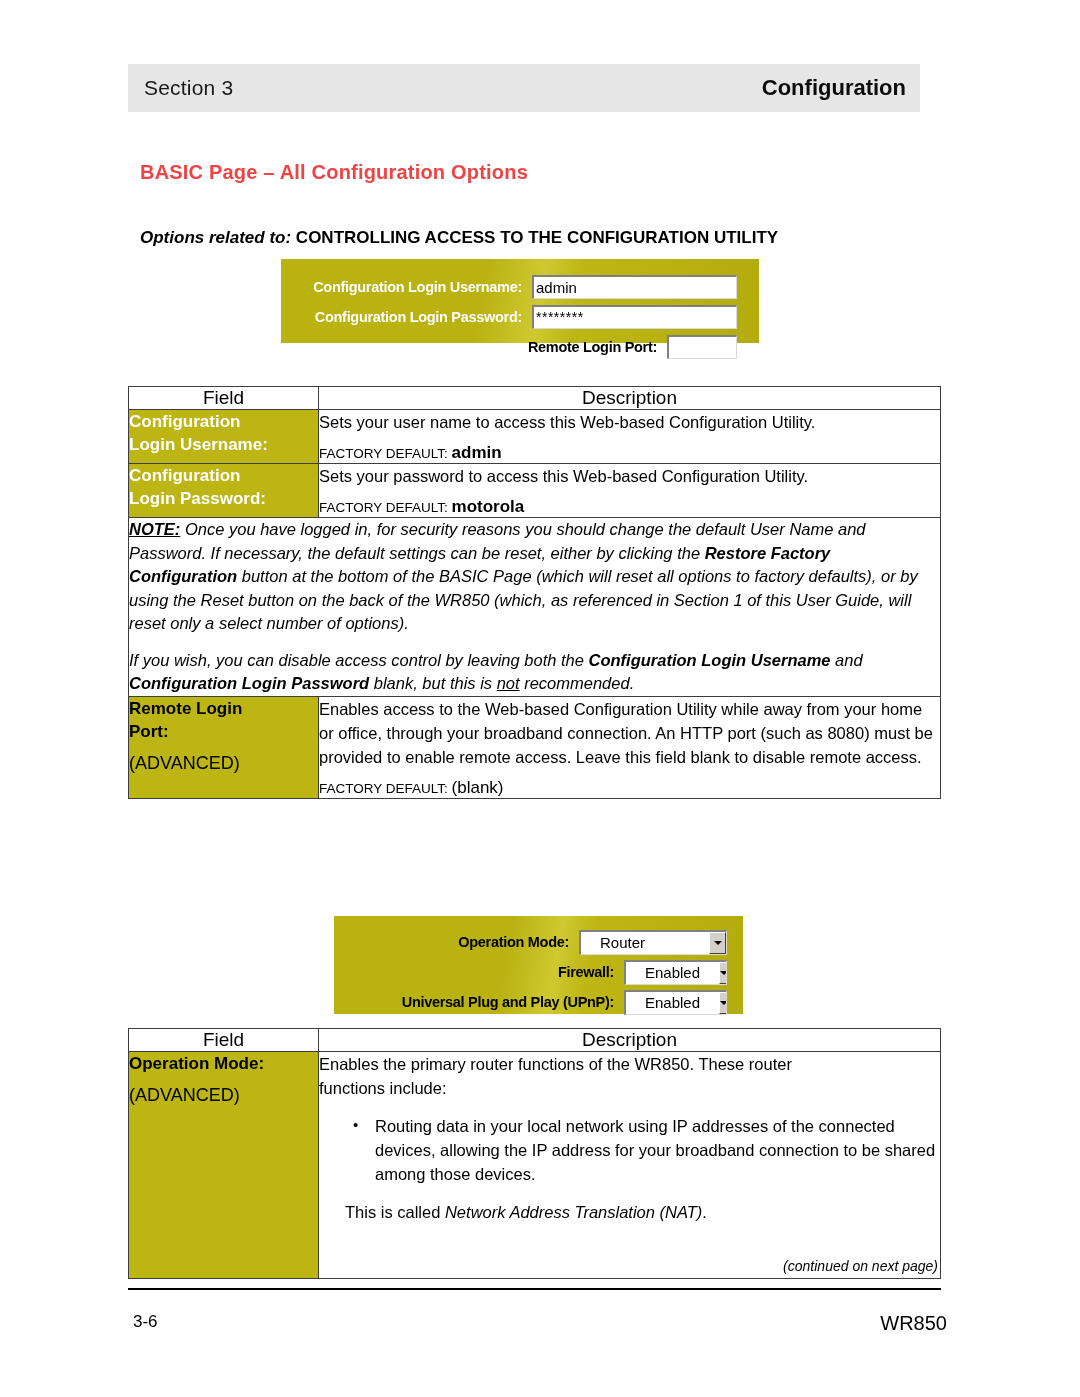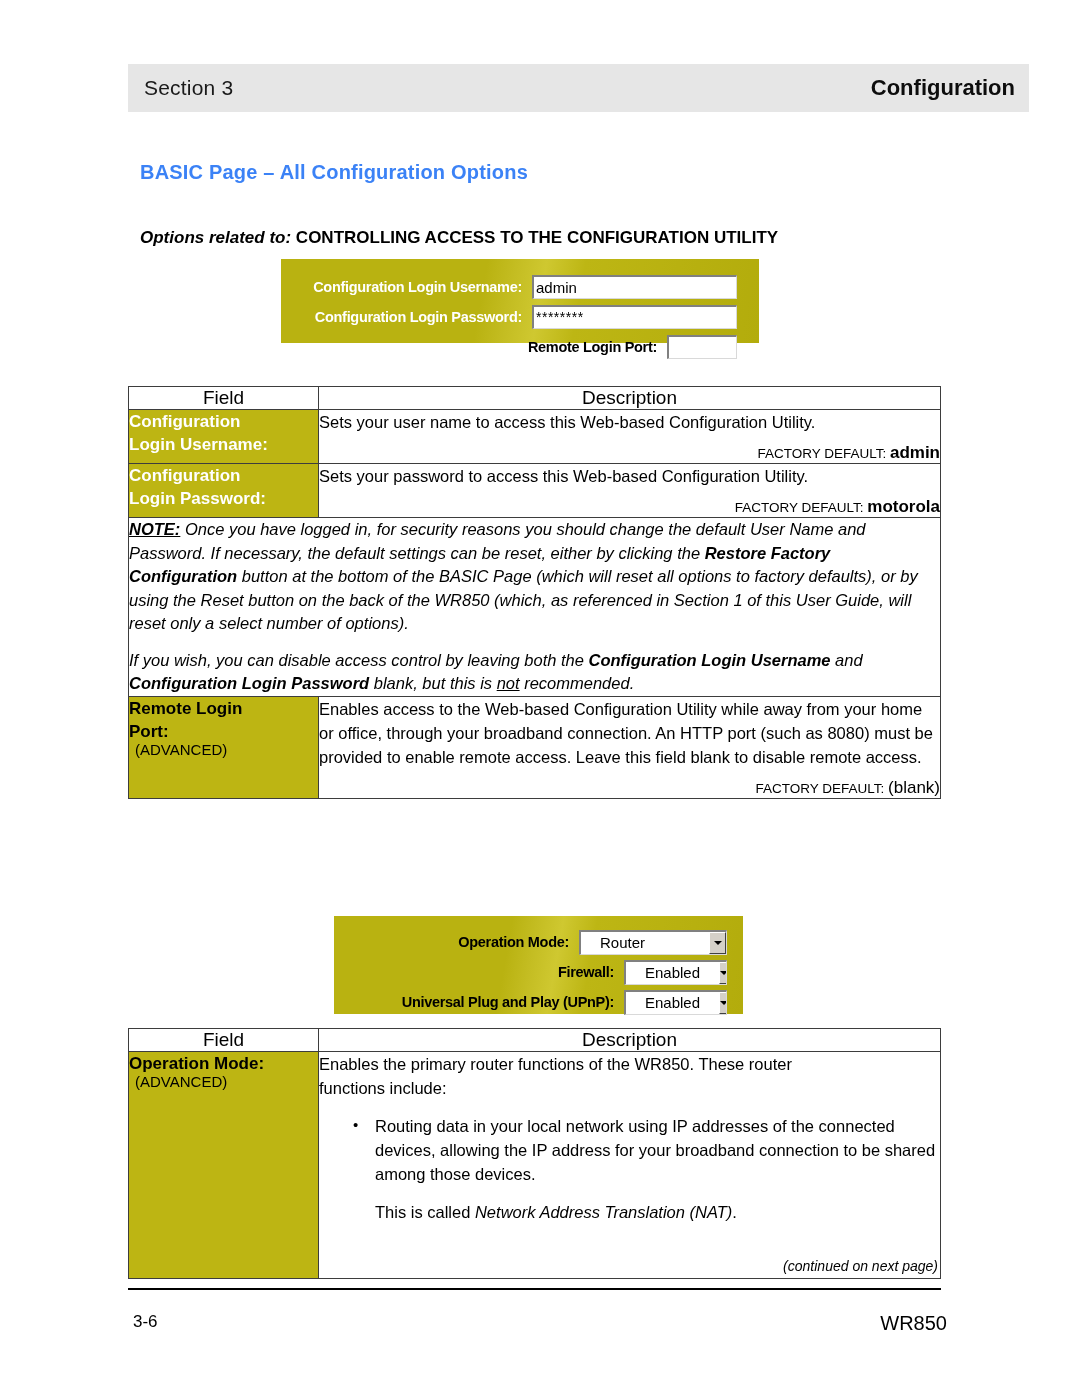--- a/index.html
+++ b/index.html
@@ -21,21 +21,21 @@
     width: 1080px;
     height: 1397px;
     box-sizing: border-box;
   }
 
   
   .running-header {
     position: absolute;
     left: 128px;
     top: 64px;
-    width: 901px;
+    width: 792px;
     height: 48px;
     background: #e6e6e6;
     display: flex;
     align-items: center;
     justify-content: space-between;
     box-sizing: border-box;
     padding: 0 14px 0 16px;
   }
   .running-header .sec {
     font-size: 21px;
@@ -49,21 +49,21 @@
     color: #0d0d0d;
   }
 
   
   .green-heading {
     position: absolute;
     left: 140px;
     top: 161px;
     font-size: 20px;
     font-weight: bold;
-    color: #3b82f6;
+    color: #ef4444;
     letter-spacing: 0.2px;
     white-space: nowrap;
   }
 
   
   .options-line {
     position: absolute;
     font-size: 17px;
     color: #000;
     white-space: nowrap;
@@ -216,39 +216,38 @@
     padding: 11px 10px 12px 14px;
   }
   .field-cell .fname {
     font-size: 17px;
     font-weight: bold;
     line-height: 23px;
   }
   .field-cell .fname.white { color: #ffffff; }
   .field-cell .fname.black { color: #000000; }
   .field-cell .adv {
-    font-size: 15px;
-    color: #000;
+    font-size: 18px;
+    color: #000;
+    margin-top: 13px;
     line-height: 14px;
-    padding-left: 6px;
   }
 
   .desc-cell {
     background: #ffffff;
     padding: 10px 12px 11px 14px;
     font-size: 16.5px;
     line-height: 24px;
     color: #000;
   }
   .desc-cell p { margin: 0; }
   .desc-cell .factory {
     margin-top: 10px;
     font-size: 13.5px;
     line-height: 18px;
-    text-align: right;
   }
   .desc-cell .factory .fd-val {
     font-size: 17px;
     font-weight: bold;
   }
   .desc-cell .factory .fd-val.notbold {
     font-weight: normal;
   }
 
   
@@ -278,21 +277,21 @@
   }
   .bullet-list li::before {
     content: "\2022";
     position: absolute;
     left: 34px;
     top: -1px;
     font-size: 15px;
   }
   .nat-line {
     margin-top: 14px;
-    padding-left: 56px;
+    padding-left: 26px;
   }
   .nat-line i { font-style: italic; }
   .continued {
     margin-top: 12px;
     text-align: right;
     font-style: italic;
     font-size: 14px;
     padding-right: 2px;
   }
   .tall-spacer { height: 18px; }

